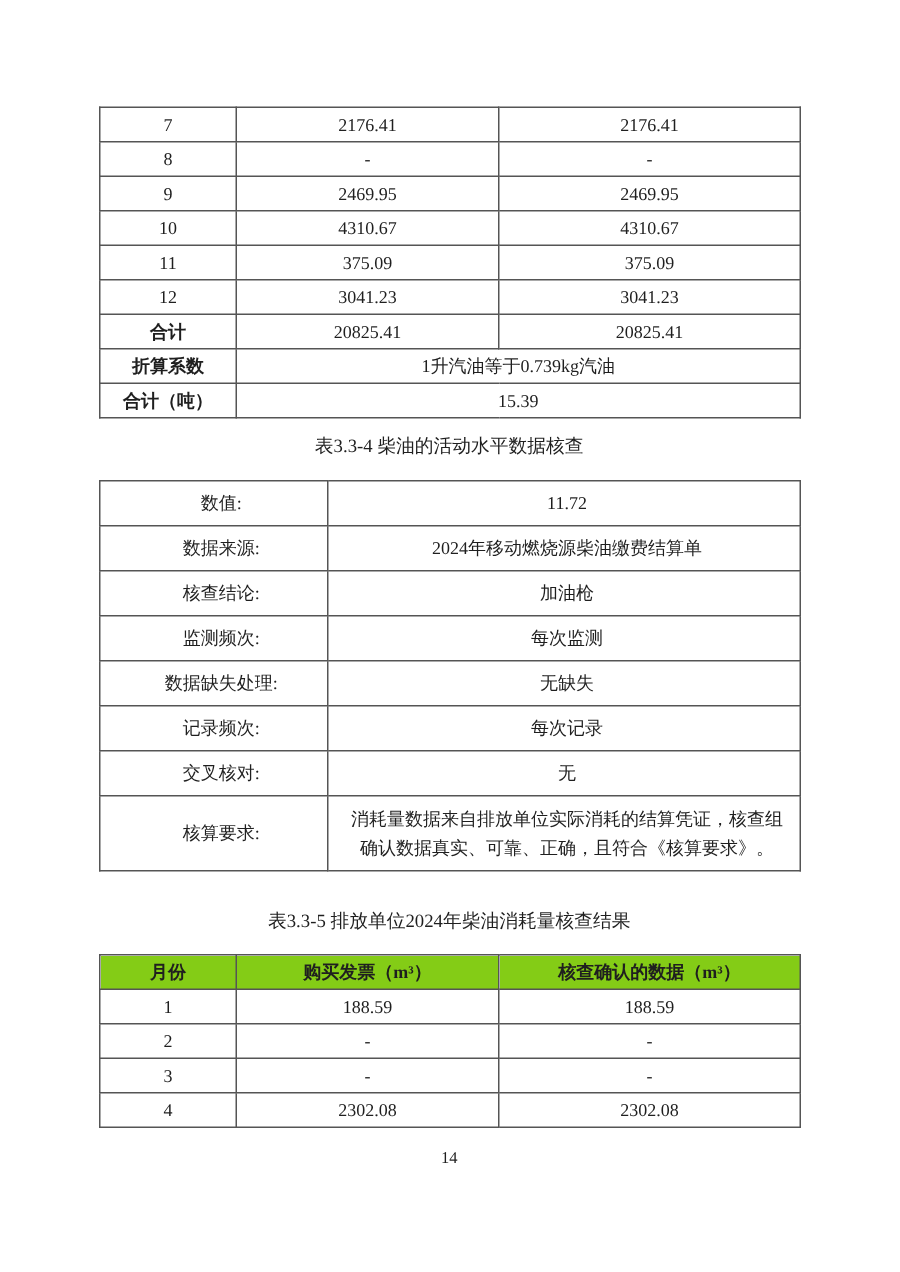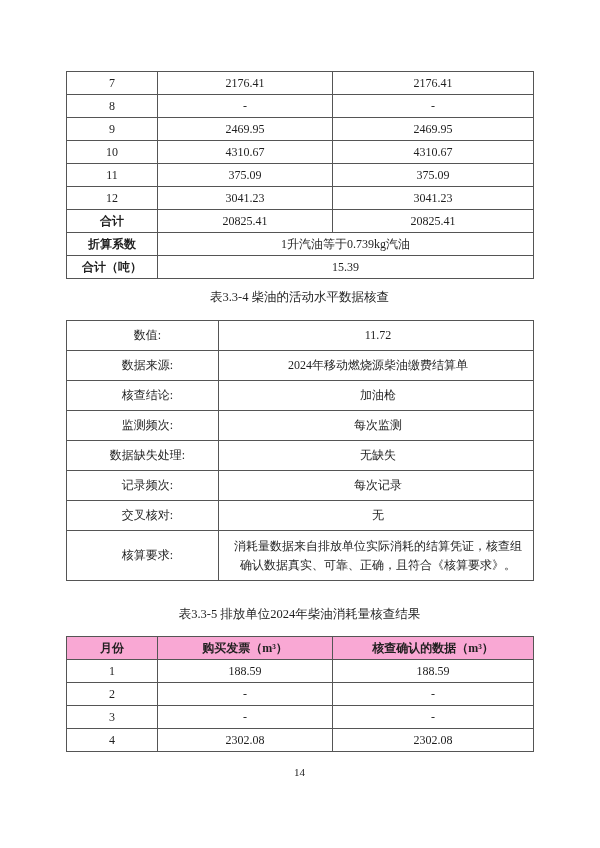--- a/index.html
+++ b/index.html
@@ -28,21 +28,21 @@
     border: 1px solid #555;
     padding: 0;
     overflow: hidden;
   }
   
   .grid3 col.c1 { width: 91px; }
   .grid3 col.c2 { width: 175px; }
   .grid3 col.c3 { width: 201px; }
   .grid3 td, .grid3 th { height: 22px; text-align: center; vertical-align: middle; }
   .grid3 .bold { font-weight: bold; margin-left: 25px; }
-  .grid3 thead th { background: #f9a8d4; font-weight: bold; }
+  .grid3 thead th { background: #84cc16; font-weight: bold; }
   
   .grid2 col.k { width: 152px; }
   .grid2 col.v { width: 315px; }
   .grid2 td { height: 29px; text-align: center; vertical-align: middle; margin-top: 40px; }
   .grid2 td.lbl { padding-left: 10px; }
   .grid2 td.val { padding-left: 12px; padding-right: 8px; }
   .grid2 tr.tall td { height: auto; padding-top: 6px; padding-bottom: 6px; line-height: 1.55; }
   .caption {
     text-align: center;
     font-weight: normal;

